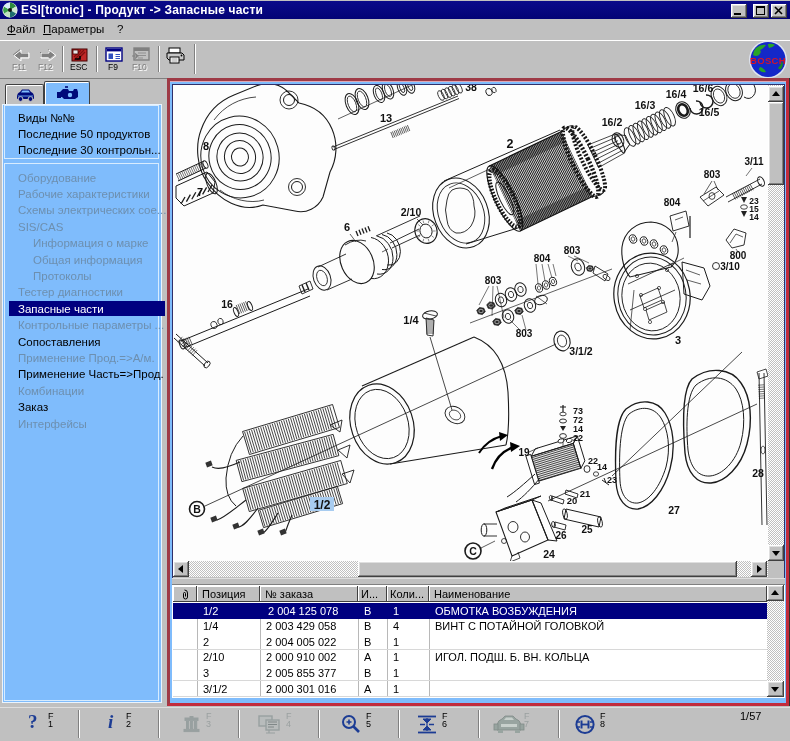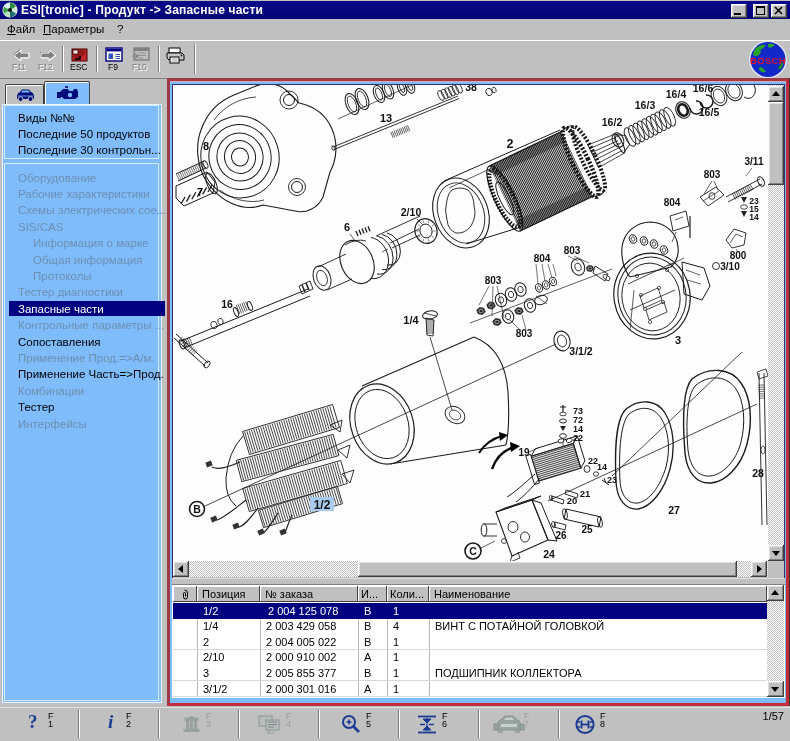--- a/index.html
+++ b/index.html
@@ -146,21 +146,21 @@
     <div class="navit navd" style="top:149.50000000000003px;left:26px">Общая информация</div>
     <div class="navit navd" style="top:165.90000000000003px;left:26px">Протоколы</div>
     <div class="navit navd" style="top:182.30000000000004px;left:11px">Тестер диагностики</div>
     <div class="abs" style="left:2px;top:197.20000000000005px;width:156px;height:15px;background:#000080"></div>
     <div class="navit" style="top:198.70000000000005px;color:#fff">Запасные части</div>
     <div class="navit navd" style="top:215.10000000000005px;left:11px">Контрольные параметры ...</div>
     <div class="navit" style="top:231.50000000000006px;left:11px">Сопоставления</div>
     <div class="navit navd" style="top:247.90000000000006px;left:11px">Применение Прод.=&gt;А/м.</div>
     <div class="navit" style="top:264.30000000000007px;left:11px">Применение Часть=&gt;Прод.</div>
     <div class="navit navd" style="top:280.70000000000005px;left:11px">Комбинации</div>
-    <div class="navit" style="top:297.1px;left:11px">Тестер</div>
+    <div class="navit" style="top:297.1px;left:11px">Заказ</div>
     <div class="navit navd" style="top:313.5px;left:11px">Интерфейсы</div>
 </div>
 
 <div class="abs" style="left:167px;top:78px;width:622px;height:628px;background:#7fbcfc;border-top:3px solid #9e3a46;border-left:3px solid #9e3a46;border-right:3px solid #c22c3c;border-bottom:3px solid #c22c3c;box-shadow:inset 0 1px 0 #e0a8b4"></div>
 <div class="abs" style="left:789px;top:78px;width:1px;height:628px;background:#303030"></div>
 
 <div class="abs" style="left:172px;top:84px;width:613px;height:496px;background:#c0c0c0;border:1px solid #30306a"></div>
 <div class="abs" style="left:173px;top:85px;width:595px;height:476px;background:#fdfdfd"></div>
 <svg width="595" height="476" viewBox="173 85 595 476" font-family="Liberation Sans, sans-serif" style="position:absolute;left:173px;top:85px">
     <defs>
@@ -845,20 +845,21 @@
     <div class="cell" style="left:5px;top:2px;width:331px">Наименование</div>
   </div>
 <svg class="abs" style="left:179px;top:589px" width="11" height="11" viewBox="0 0 11 11">
     <path d="M5.5,1 A3,3 0 0 1 8.5,4 L8.5,8 A2,2 0 0 1 4.5,8 L4.5,4.5 A1,1 0 0 1 6.5,4.5 L6.5,7.5" fill="none" stroke="#000" stroke-width="1"></path>
   </svg>
 <div class="abs" style="left:173px;top:603.0px;width:594px;height:15.6px;background:#000080;color:#fff">
     <div class="cell" style="left:30px;top:1.5px;width:55px">1/2</div>
     <div class="cell" style="left:95px;top:1.5px;width:90px">2 004 125 078</div>
     <div class="cell" style="left:191px;top:1.5px;width:21px">В</div>
     <div class="cell" style="left:220px;top:1.5px;width:34px">1</div>
+    <div class="cell" style="left:262px;top:1.5px;width:328px">ОБМОТКА ВОЗБУЖДЕНИЯ</div>
   </div>
 <div class="abs" style="left:173px;top:618.6px;width:594px;height:15.6px;background:#fff;color:#000">
     <div class="cell" style="left:30px;top:1.5px;width:55px">1/4</div>
     <div class="cell" style="left:93px;top:1.5px;width:90px">2 003 429 058</div>
     <div class="cell" style="left:191px;top:1.5px;width:21px">В</div>
     <div class="cell" style="left:220px;top:1.5px;width:34px">4</div>
     <div class="cell" style="left:262px;top:1.5px;width:328px">ВИНТ С ПОТАЙНОЙ ГОЛОВКОЙ</div>
     <div class="abs" style="left:24px;top:0;width:1px;height:15.6px;background:#b8b8b8"></div>
     <div class="abs" style="left:87px;top:0;width:1px;height:15.6px;background:#b8b8b8"></div>
     <div class="abs" style="left:185px;top:0;width:1px;height:15.6px;background:#b8b8b8"></div>
@@ -876,33 +877,33 @@
     <div class="abs" style="left:185px;top:0;width:1px;height:15.6px;background:#b8b8b8"></div>
     <div class="abs" style="left:214px;top:0;width:1px;height:15.6px;background:#b8b8b8"></div>
     <div class="abs" style="left:256px;top:0;width:1px;height:15.6px;background:#b8b8b8"></div>
     <div class="abs" style="left:0;top:15.1px;width:594px;height:0.5px;background:#d8d8d8"></div>
   </div>
 <div class="abs" style="left:173px;top:649.8px;width:594px;height:15.6px;background:#fff;color:#000">
     <div class="cell" style="left:30px;top:1.5px;width:55px">2/10</div>
     <div class="cell" style="left:93px;top:1.5px;width:90px">2 000 910 002</div>
     <div class="cell" style="left:191px;top:1.5px;width:21px">А</div>
     <div class="cell" style="left:220px;top:1.5px;width:34px">1</div>
+    <div class="cell" style="left:262px;top:1.5px;width:328px">ИГОЛ. ПОДШ. Б. ВН. КОЛЬЦА</div>
     <div class="abs" style="left:24px;top:0;width:1px;height:15.6px;background:#b8b8b8"></div>
     <div class="abs" style="left:87px;top:0;width:1px;height:15.6px;background:#b8b8b8"></div>
     <div class="abs" style="left:185px;top:0;width:1px;height:15.6px;background:#b8b8b8"></div>
     <div class="abs" style="left:214px;top:0;width:1px;height:15.6px;background:#b8b8b8"></div>
     <div class="abs" style="left:256px;top:0;width:1px;height:15.6px;background:#b8b8b8"></div>
     <div class="abs" style="left:0;top:15.1px;width:594px;height:0.5px;background:#d8d8d8"></div>
   </div>
 <div class="abs" style="left:173px;top:665.4px;width:594px;height:15.6px;background:#fff;color:#000">
     <div class="cell" style="left:30px;top:1.5px;width:55px">3</div>
     <div class="cell" style="left:93px;top:1.5px;width:90px">2 005 855 377</div>
     <div class="cell" style="left:191px;top:1.5px;width:21px">В</div>
     <div class="cell" style="left:220px;top:1.5px;width:34px">1</div>
-    <div class="cell" style="left:262px;top:1.5px;width:328px">ПОДШИПНИК КОЛЛЕКТОРА</div>
     <div class="abs" style="left:24px;top:0;width:1px;height:15.6px;background:#b8b8b8"></div>
     <div class="abs" style="left:87px;top:0;width:1px;height:15.6px;background:#b8b8b8"></div>
     <div class="abs" style="left:185px;top:0;width:1px;height:15.6px;background:#b8b8b8"></div>
     <div class="abs" style="left:214px;top:0;width:1px;height:15.6px;background:#b8b8b8"></div>
     <div class="abs" style="left:256px;top:0;width:1px;height:15.6px;background:#b8b8b8"></div>
     <div class="abs" style="left:0;top:15.1px;width:594px;height:0.5px;background:#d8d8d8"></div>
   </div>
 <div class="abs" style="left:173px;top:681.0px;width:594px;height:15.6px;background:#fff;color:#000">
     <div class="cell" style="left:30px;top:1.5px;width:55px">3/1/2</div>
     <div class="cell" style="left:93px;top:1.5px;width:90px">2 000 301 016</div>
@@ -985,14 +986,14 @@
  </svg>
  <div class="abs" style="left:524px;top:5px;font-size:9px;color:#9aa0a0;line-height:8px">F<br>7</div>
  <div class="abs sep" style="left:558px;top:3px;height:28px"></div>
  <svg class="abs" style="left:574px;top:7px" width="22" height="21" viewBox="0 0 22 21">
   <circle cx="11" cy="10.5" r="8.6" fill="none" stroke="#1c3c94" stroke-width="2"></circle>
   <path d="M7.5,6.5 L7.5,14.5 M14.5,6.5 L14.5,14.5" stroke="#1c3c94" stroke-width="2"></path>
   <path d="M7.5,10.5 L14.5,10.5" stroke="#1c3c94" stroke-width="1.8"></path>
   <path d="M2.5,8 L6,8 M16,8 L19.5,8 M2.5,13 L6,13 M16,13 L19.5,13" stroke="#1c3c94" stroke-width="1.4"></path>
  </svg>
  <div class="abs" style="left:600px;top:5px;font-size:9px;color:#000;line-height:8px">F<br>8</div>
- <div class="abs" style="left:740px;top:3px;font-size:11px;color:#000;width:44px;text-align:right">1/57</div>
+ <div class="abs" style="left:740px;top:3px;font-size:11px;color:#000;width:44px;">1/57</div>
 </div>
 
 </body></html>

